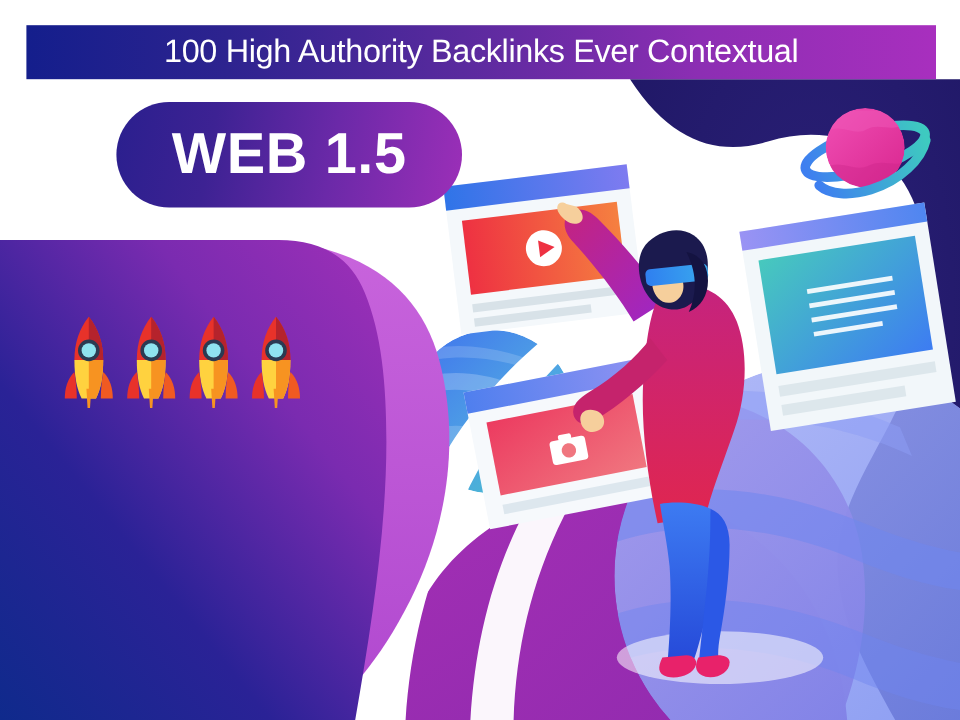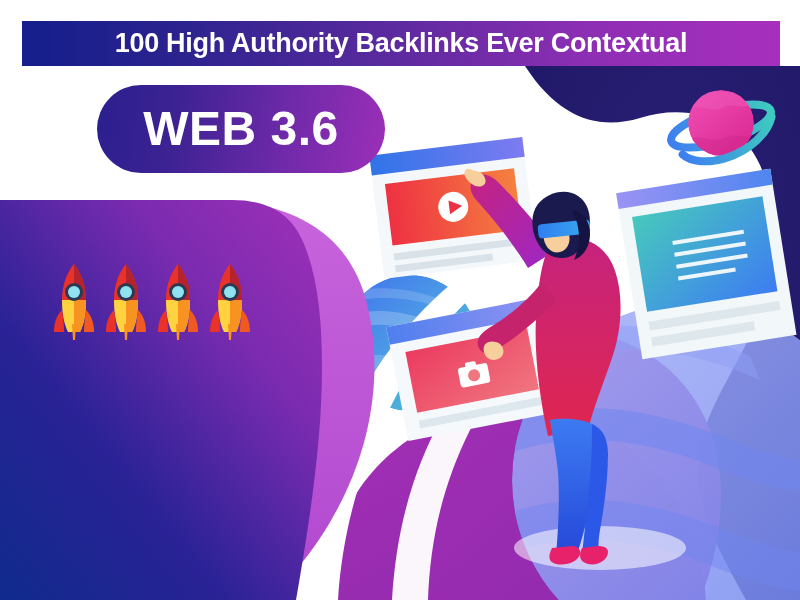--- a/index.html
+++ b/index.html
@@ -35,21 +35,21 @@
     height: 45px;
     background: linear-gradient(90deg, #141e8c 0%, #2d238f 22%, #5a2a9e 48%, #8c2eb3 74%, #a82fbe 100%);
     display: flex;
     align-items: center;
     justify-content: center;
     z-index: 40;
   }
   #header-title {
     color: #ffffff;
     font-size: 27px;
-    font-weight: bold;
+    font-weight: normal;
     letter-spacing: -0.3px;
     white-space: nowrap;
     line-height: 1;
     text-align: right;
   }
 
   
   #web-badge {
     left: 97px;
     top: 85px;
@@ -330,21 +330,21 @@
       </g>
 
     </g>
   </svg>
 
   <div class="layer" id="header-banner">
     <span id="header-title">100 High Authority Backlinks Ever Contextual</span>
   </div>
 
   <div class="layer" id="web-badge">
-    <span id="web-badge-label">WEB 3.6</span>
+    <span id="web-badge-label">WEB 1.5</span>
   </div>
 
   <div class="layer" id="rocket-row">
     <svg class="rocket" viewBox="0 0 44 78">
       <path d="M22,2 C30,12 34,24 34,38 L10,38 C10,24 14,12 22,2 Z" fill="#e8322a"></path>
       <path d="M22,2 C30,12 34,24 34,38 L22,38 Z" fill="#b5232c"></path>
       <path d="M10,38 L34,38 C34,52 32,62 28,70 L16,70 C12,62 10,52 10,38 Z" fill="#ffd23f"></path>
       <path d="M22,38 L34,38 C34,52 32,62 28,70 L22,70 Z" fill="#f79321"></path>
       <path d="M10,48 C4,54 2,62 2,70 L12,70 C12,62 11,54 10,48 Z" fill="#e8322a"></path>
       <path d="M34,48 C40,54 42,62 42,70 L32,70 C32,62 33,54 34,48 Z" fill="#f05a22"></path>

